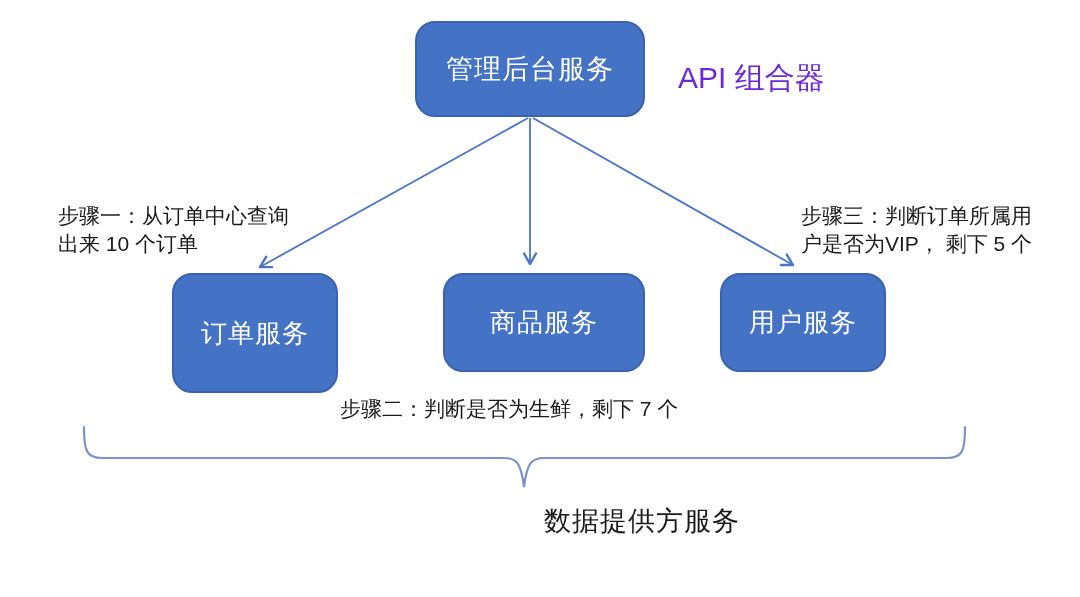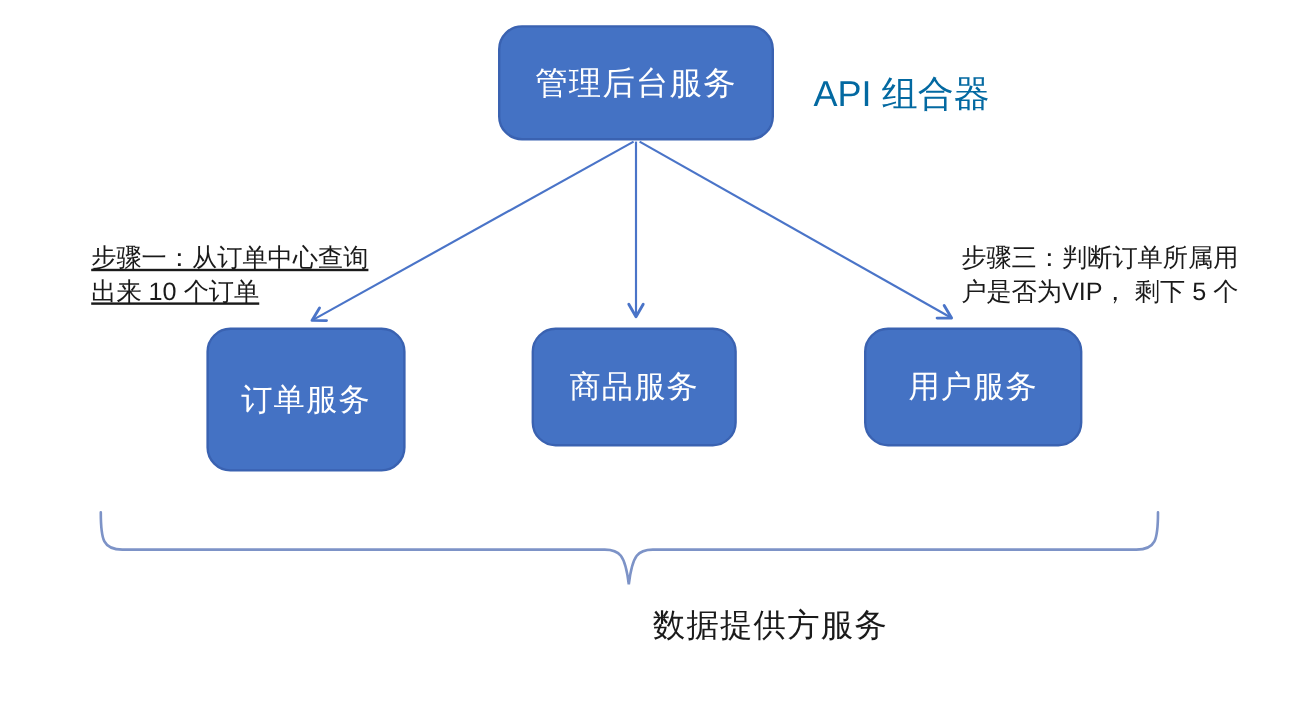--- a/index.html
+++ b/index.html
@@ -34,40 +34,40 @@
     box-sizing: border-box;
   }
   .node-label {
     color: #ffffff;
     letter-spacing: 1px;
     white-space: nowrap;
   }
   .node-admin   { left: 415px; top: 21px;  width: 230px; height: 96px; }
   .node-admin .node-label { font-size: 27px; }
   .node-order   { left: 172px; top: 273px; width: 166px; height: 120px; }
-  .node-product { left: 443px; top: 273px; width: 171px; height: 99px; }
-  .node-user    { left: 720px; top: 273px; width: 182px; height: 99px; }
+  .node-product { left: 443px; top: 273px; width: 202px; height: 99px; }
+  .node-user    { left: 720px; top: 273px; width: 166px; height: 99px; }
   .node-order .node-label, .node-product .node-label, .node-user .node-label { font-size: 26px; }
 
   .composer-title {
     position: absolute;
     left: 678px;
     top: 58px;
     font-size: 30px;
-    color: #0369a1;
+    color: #6d28d9;
     white-space: nowrap;
   }
   .annotation {
     position: absolute;
     font-size: 21px;
     line-height: 1.32;
     color: #1a1a1a;
     white-space: pre-line;
   }
-  .annotation-step1 { left: 76px;  top: 202px; text-decoration: underline; }
+  .annotation-step1 { left: 58px;  top: 202px; }
   .annotation-step3 { left: 801px; top: 202px; }
   .annotation-step2 { left: 340px; top: 395px; white-space: nowrap; }
 
   .group-label {
     position: absolute;
     left: 340px;
     top: 503px;
     width: 400px;
     text-align: right;
     font-size: 27px;
@@ -120,17 +120,18 @@
   </div>
 
   <div class="node node-product">
     <span class="node-label">商品服务</span>
   </div>
 
   <div class="node node-user">
     <span class="node-label">用户服务</span>
   </div>
 
+  <div class="annotation annotation-step2">步骤二：判断是否为生鲜，剩下 7 个</div>
 
   <div class="group-label">数据提供方服务</div>
 
 
 </div>
 
 </body></html>

